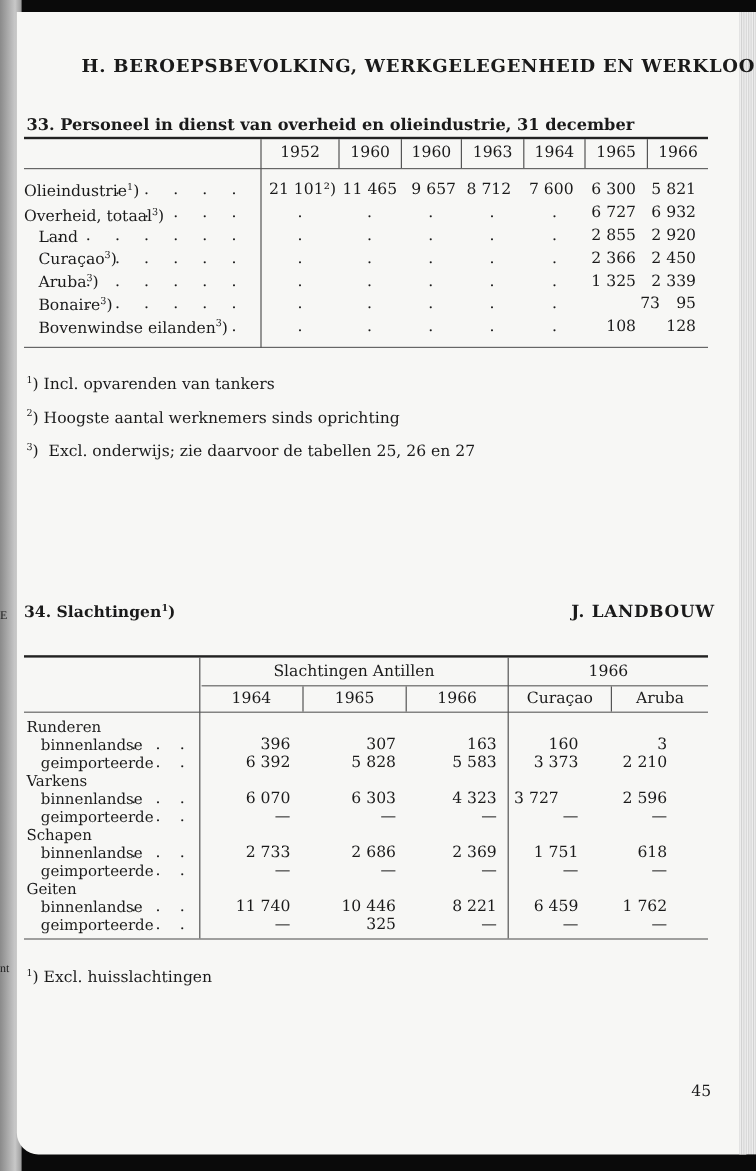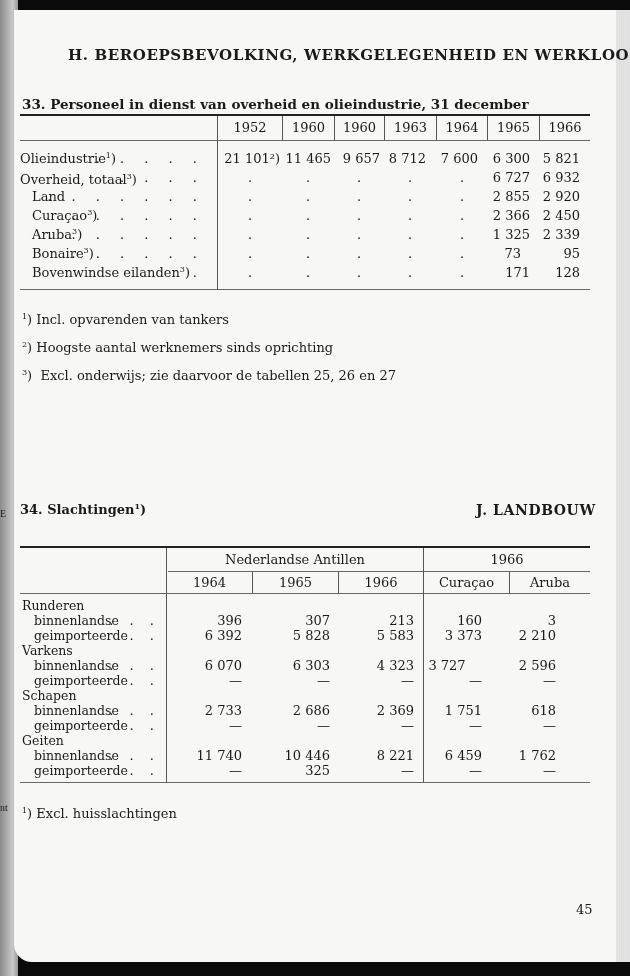--- a/index.html
+++ b/index.html
@@ -122,30 +122,30 @@
     <div class="cell c" style="top: 227px; left: 452px; width: 20px;">.</div>
     <div class="cell r" style="top: 227px; left: 460px; width: 70px;">1 325</div>
     <div class="cell r" style="top: 227px; left: 510px; width: 70px;">2 339</div>
     <div class="lbl" style="left: 32px; top: 246px;"><span>Bonaire</span><sup>3</sup>)</div>
     <div class="dots" style="right: 425px; top: 246px;">. . . . . .</div>
     <div class="cell c" style="top: 246px; left: 240px; width: 20px;">.</div>
     <div class="cell c" style="top: 246px; left: 298px; width: 20px;">.</div>
     <div class="cell c" style="top: 246px; left: 349px; width: 20px;">.</div>
     <div class="cell c" style="top: 246px; left: 400px; width: 20px;">.</div>
     <div class="cell c" style="top: 246px; left: 452px; width: 20px;">.</div>
-    <div class="cell r" style="top: 246px; left: 451px; width: 70px;">73</div>
+    <div class="cell r" style="top: 246px; left: 480px; width: 70px;">73</div>
     <div class="cell r" style="top: 246px; left: 510px; width: 70px;">95</div>
     <div class="lbl" style="left: 32px; top: 265px; text-align: right;"><span>Bovenwindse eilanden</span><sup>3</sup>)</div>
     <div class="dots" style="right: 425px; top: 265px;">.</div>
     <div class="cell c" style="top: 265px; left: 240px; width: 20px;">.</div>
     <div class="cell c" style="top: 265px; left: 298px; width: 20px;">.</div>
     <div class="cell c" style="top: 265px; left: 349px; width: 20px;">.</div>
     <div class="cell c" style="top: 265px; left: 400px; width: 20px;">.</div>
     <div class="cell c" style="top: 265px; left: 452px; width: 20px;">.</div>
-    <div class="cell r" style="top: 265px; left: 460px; width: 70px;">171</div>
+    <div class="cell r" style="top: 265px; left: 460px; width: 70px;">108</div>
     <div class="cell r" style="top: 265px; left: 510px; width: 70px;">128</div>
   </div>
 
 <div class="fn" style="left:22px; top:312px;"><sup>1</sup>) <span>Incl. opvarenden van tankers</span></div>
 <div class="fn" style="left:22px; top:340px;"><sup>2</sup>) <span>Hoogste aantal werknemers sinds oprichting</span></div>
 <div class="fn" style="left:22px; top:368px;"><sup>3</sup>)&nbsp; <span>Excl. onderwijs; zie daarvoor de tabellen 25, 26 en 27</span></div>
 
 <div class="section-title" style="left:476px; top:502px; font-size:14px;">J. LANDBOUW</div>
 
 <div class="table-title" style="left:20px; top:501px; font-size:13px;">
@@ -156,36 +156,36 @@
 <div class="thin" style="left:168px; top:571px; width:422px;"></div>
 <div class="thin" style="left:20px; top:593px; width:570px;"></div>
 <div class="thin" style="left:20px; top:782px; width:570px;"></div>
 
 <div class="vline" style="left:166px; top:548px; height:234px;"></div>
 <div class="vline" style="left:423px; top:548px; height:234px;"></div>
 <div class="vline" style="left:252px; top:572px; height:21px;"></div>
 <div class="vline" style="left:338px; top:572px; height:21px;"></div>
 <div class="vline" style="left:509px; top:572px; height:21px;"></div>
 
-<div class="cell c" style="left:167px; top:552px; width:256px;">Nederlandse Antillen</div>
+<div class="cell c" style="left:167px; top:552px; width:256px;">Slachtingen Antillen</div>
 <div class="cell c" style="left:424px; top:552px; width:166px;">1966</div>
 
 <div class="cell c" style="left:167px; top:575px; width:85px;">1964</div>
 <div class="cell c" style="left:253px; top:575px; width:85px;">1965</div>
 <div class="cell c" style="left:339px; top:575px; width:84px;">1966</div>
 <div class="cell c" style="left:424px; top:575px; width:85px;">Curaçao</div>
 <div class="cell c" style="left:510px; top:575px; width:80px;">Aruba</div>
 
 <div id="t34rows">
     <div class="lbl" style="left: 22px; top: 598px; font-size: 12.5px;">Runderen</div>
     <div class="lbl" style="left: 34px; top: 613px; font-size: 12.5px;">binnenlandse</div>
     <div class="dots" style="right: 470px; top: 613px; letter-spacing: 6px;">. . .</div>
     <div class="cell r" style="top: 613px; left: 172px; width: 70px;">396</div>
     <div class="cell r" style="top: 613px; left: 260px; width: 70px;">307</div>
-    <div class="cell r" style="top: 613px; left: 344px; width: 70px;">213</div>
+    <div class="cell r" style="top: 613px; left: 344px; width: 70px;">163</div>
     <div class="cell r" style="top: 613px; left: 412px; width: 70px;">160</div>
     <div class="cell r" style="top: 613px; left: 486px; width: 70px;">3</div>
     <div class="lbl" style="left: 34px; top: 628px; font-size: 12.5px;">geimporteerde</div>
     <div class="dots" style="right: 470px; top: 628px; letter-spacing: 6px;">. .</div>
     <div class="cell r" style="top: 628px; left: 172px; width: 70px;">6 392</div>
     <div class="cell r" style="top: 628px; left: 260px; width: 70px;">5 828</div>
     <div class="cell r" style="top: 628px; left: 344px; width: 70px;">5 583</div>
     <div class="cell r" style="top: 628px; left: 412px; width: 70px;">3 373</div>
     <div class="cell r" style="top: 628px; left: 486px; width: 70px;">2 210</div>
     <div class="lbl" style="left: 22px; top: 643px; font-size: 12.5px;">Varkens</div>

